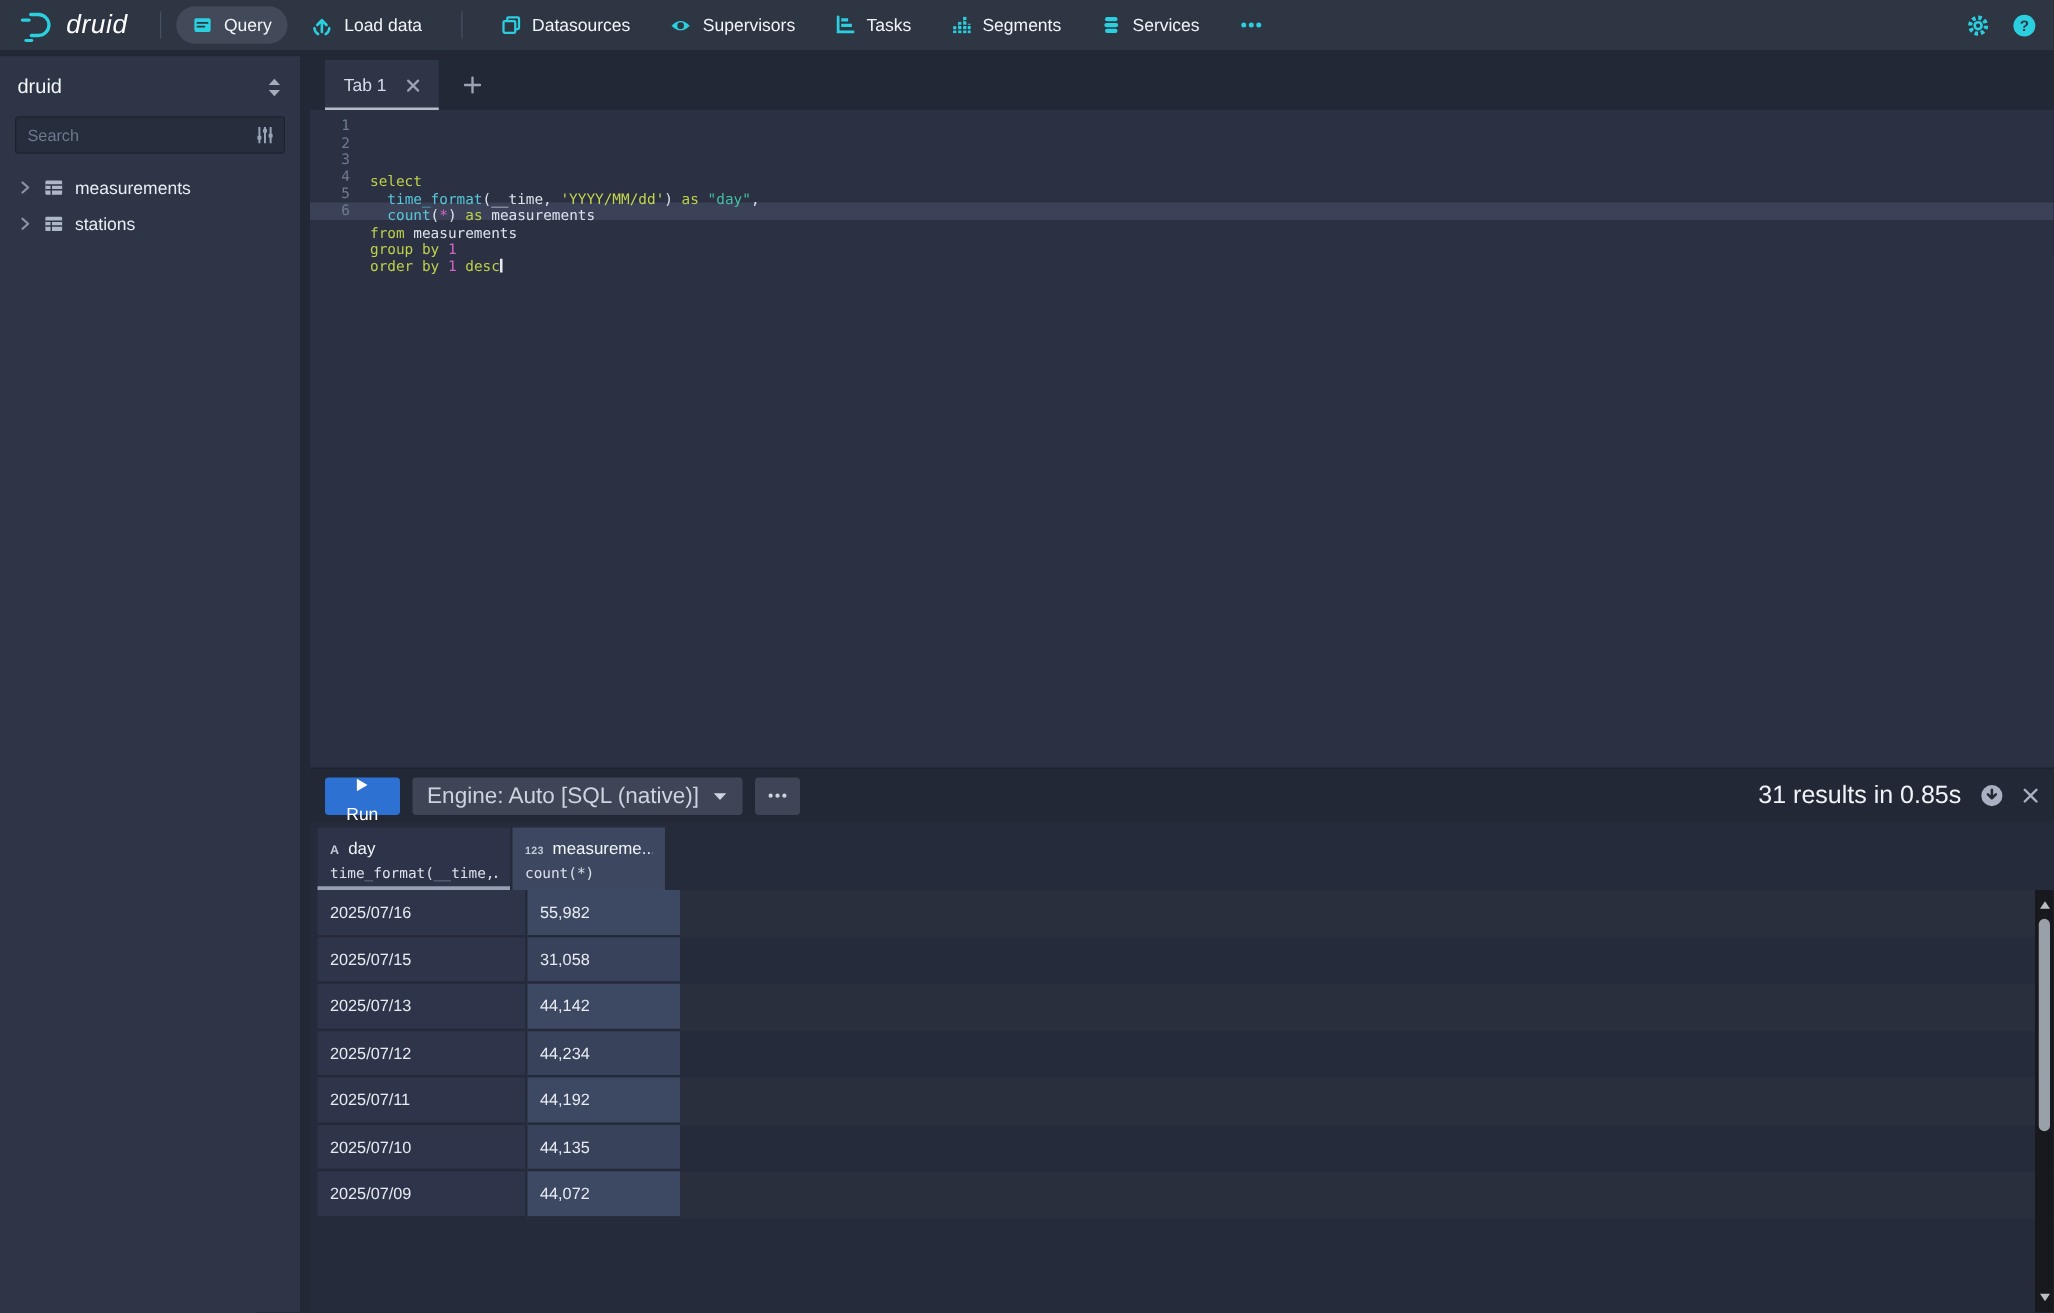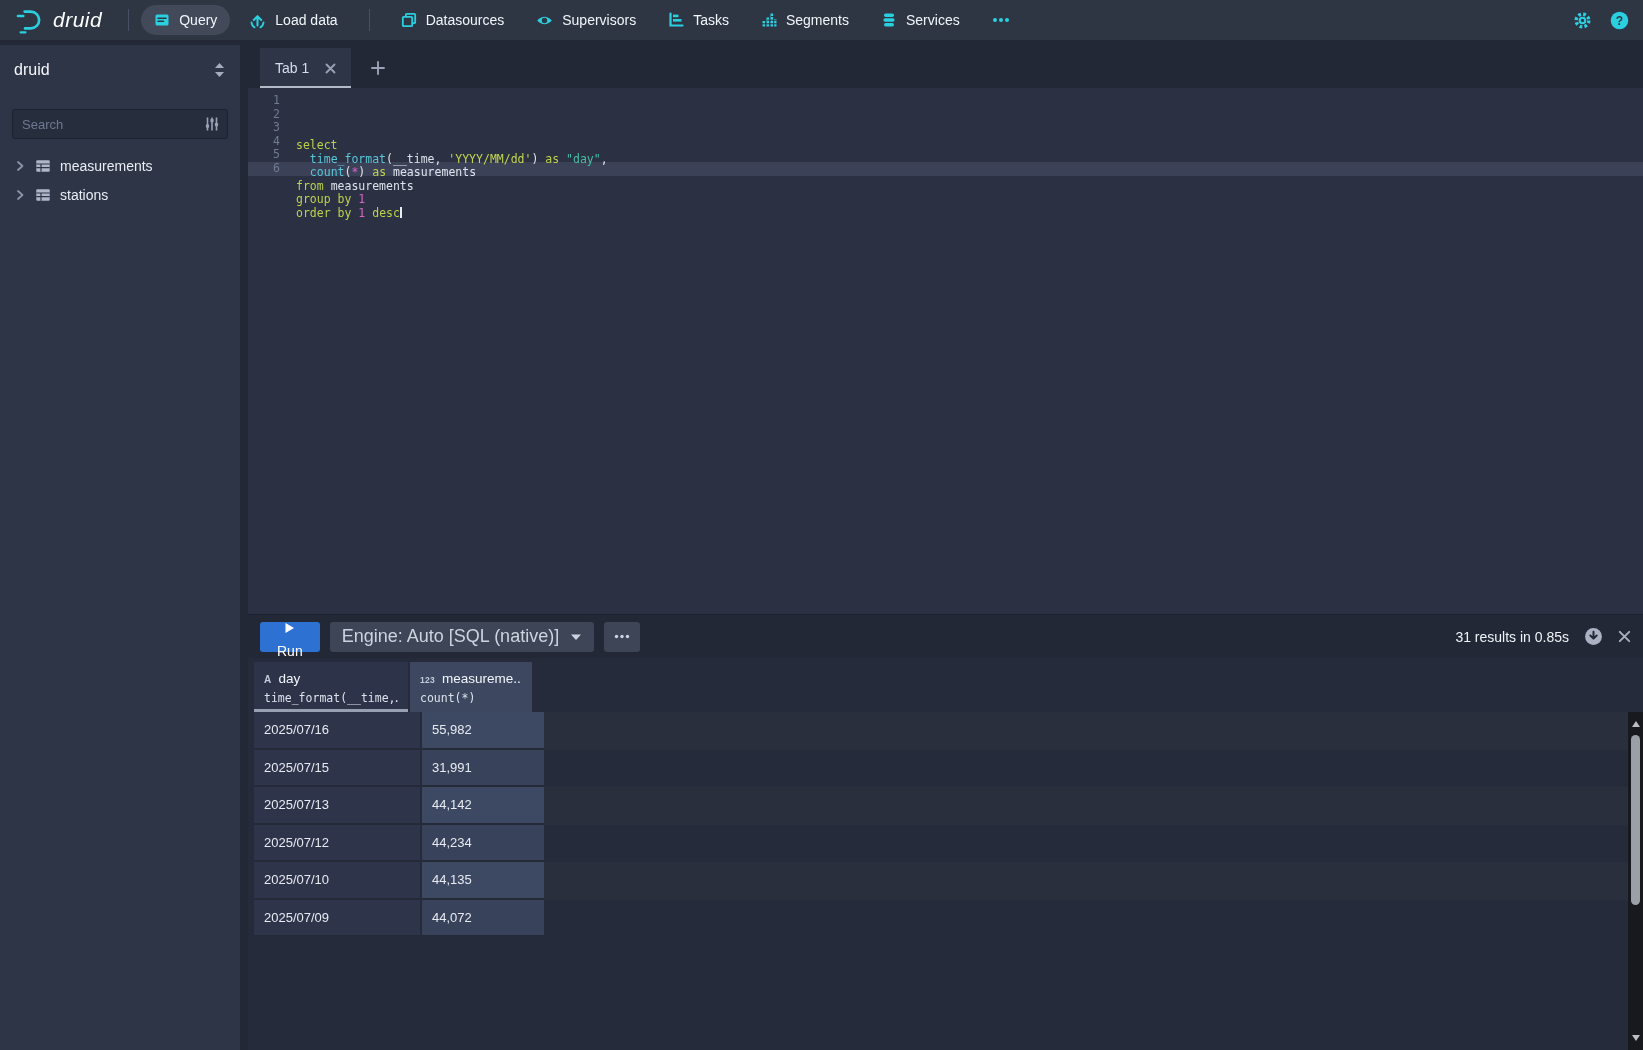--- a/index.html
+++ b/index.html
@@ -31,21 +31,21 @@
   .nav-right > * { cursor:pointer; }
 
   
   .sidebar {
     position:absolute; top:45px; left:0; width:240px; bottom:0;
     background:#2e3547; padding:12px 12px 0 12px;
   }
   .schema-row { display:flex; justify-content:space-between; align-items:center;
     color:#f5f8fa; font-size:16px; padding:4px 2px 14px 2px; }
   .schema-row svg { cursor:pointer; }
-  .search-box { position:relative;margin-top:16px; }
+  .search-box { position:relative; }
   .search-box input {
     width:100%; height:30px; background:#262d3d; border:none; border-radius:3px;
     color:#dfe5f0; font-size:13px; padding:0 34px 0 10px; outline:none;
     box-shadow: inset 0 0 0 1px rgba(17,20,24,.4);
     font-family:"Liberation Sans", sans-serif;
   }
   .search-box input::placeholder { color:#6e7990; }
   .search-box .sliders { position:absolute; right:8px; top:7px; cursor:pointer; }
   .tree { margin-top:12px; }
   .tree-item { display:flex; align-items:center; gap:9px; height:29px;
@@ -90,21 +90,21 @@
   }
   .run-btn { height:30px; background:#2d72d2; color:#fff; border:none; border-radius:3px;
     display:flex; align-items:center; gap:9px; padding:0 17px; font-size:14px; cursor:pointer;
     font-family:"Liberation Sans", sans-serif;flex-direction:column; }
   .engine-btn { height:30px; background:#3d4556; color:#ccd4e0; border:none; border-radius:3px;
     display:flex; align-items:center; gap:11px; padding:0 12px; font-size:18px; cursor:pointer;
     font-family:"Liberation Sans", sans-serif; }
   .more-btn { height:30px; width:36px; background:#3d4556; border:none; border-radius:3px;
     display:flex; align-items:center; justify-content:center; cursor:pointer; }
   .run-status { margin-left:auto; display:flex; align-items:center; gap:15px; }
-  .status-text { color:#f0f3f8; font-size:14px; }
+  .status-text { color:#f0f3f8; font-size:20px; }
   .run-status .icon-btn { cursor:pointer; }
 
   
   .results { flex:none; height:392px; background:#262b3b; position:relative;
     padding:4px 0 0 6px; }
   .thead { display:flex; }
   .th { padding:9px 10px 7px 10px; }
   .th.c1 { width:154px; background:#2d3348; position:relative; }
   .th.c1::after { content:""; position:absolute; left:0; right:0; bottom:0; height:3px; background:#97a0b3; }
   .th.c2 { width:122px; background:#3d475f; margin-left:2px; }
@@ -387,31 +387,36 @@
       </div>
     </div>
     <div class="tbody">
         <div class="trow">
           <div class="td c1">2025/07/16</div>
           <div class="td c2">55,982</div>
           <div class="tfill"></div>
         </div>
         <div class="trow">
           <div class="td c1">2025/07/15</div>
-          <div class="td c2">31,991</div>
+          <div class="td c2">31,058</div>
           <div class="tfill"></div>
         </div>
         <div class="trow">
           <div class="td c1">2025/07/13</div>
           <div class="td c2">44,142</div>
           <div class="tfill"></div>
         </div>
         <div class="trow">
           <div class="td c1">2025/07/12</div>
           <div class="td c2">44,234</div>
+          <div class="tfill"></div>
+        </div>
+        <div class="trow">
+          <div class="td c1">2025/07/11</div>
+          <div class="td c2">44,192</div>
           <div class="tfill"></div>
         </div>
         <div class="trow">
           <div class="td c1">2025/07/10</div>
           <div class="td c2">44,135</div>
           <div class="tfill"></div>
         </div>
         <div class="trow">
           <div class="td c1">2025/07/09</div>
           <div class="td c2">44,072</div>

